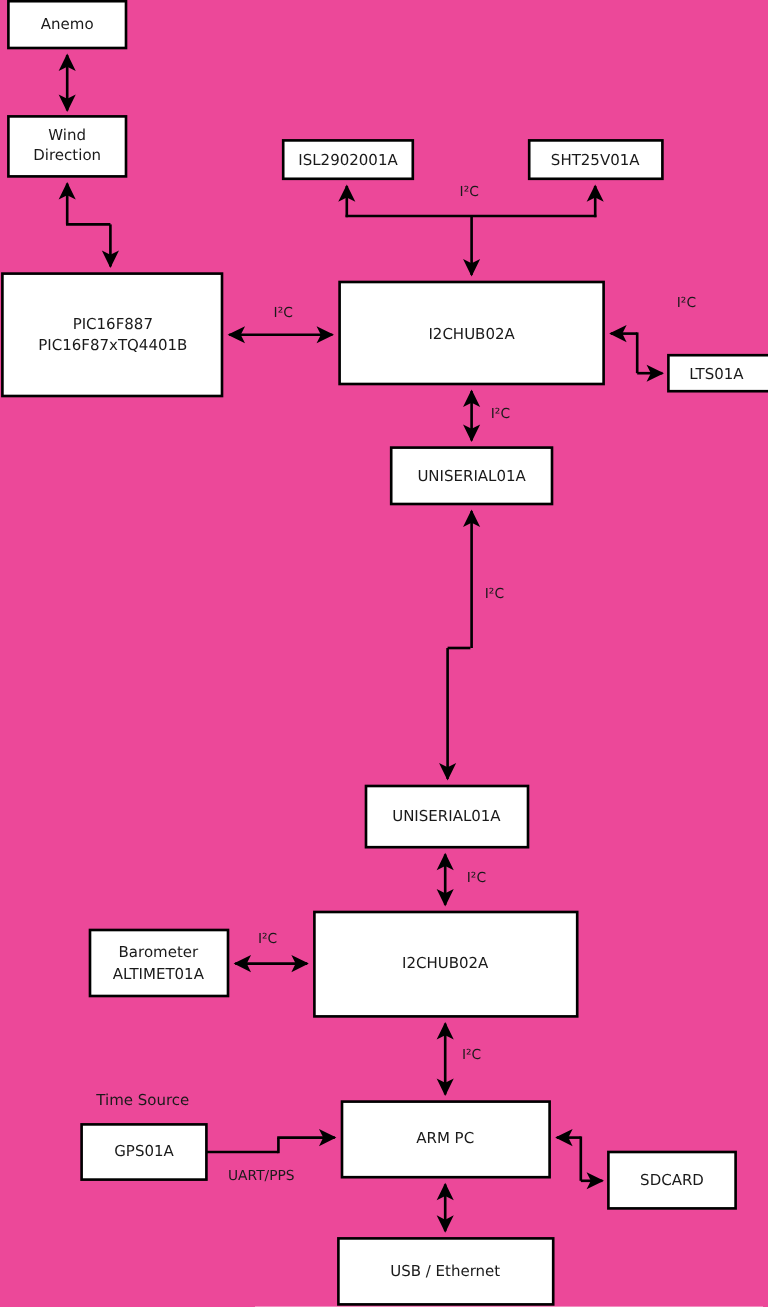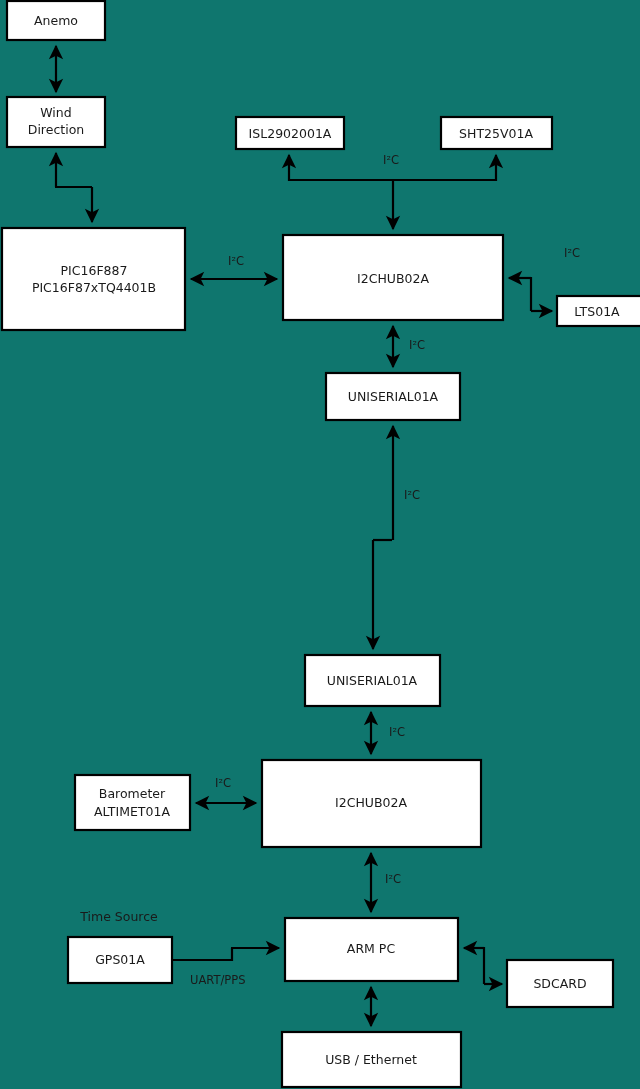--- a/index.html
+++ b/index.html
@@ -7,21 +7,21 @@
     padding: 0;
     background: #ffffff;
   }
   body {
     font-family: "DejaVu Sans", sans-serif;
   }
   #diagram-root {
     position: relative;
     width: 640px;
     height: 1089px;
-    background: #0f766e;
+    background: #ec4899;
     overflow: hidden;
   }
   svg#diagram-svg {
     position: absolute;
     top: 0;
     left: 0;
     width: 640px;
     height: 1089px;
     display: block;
   }

